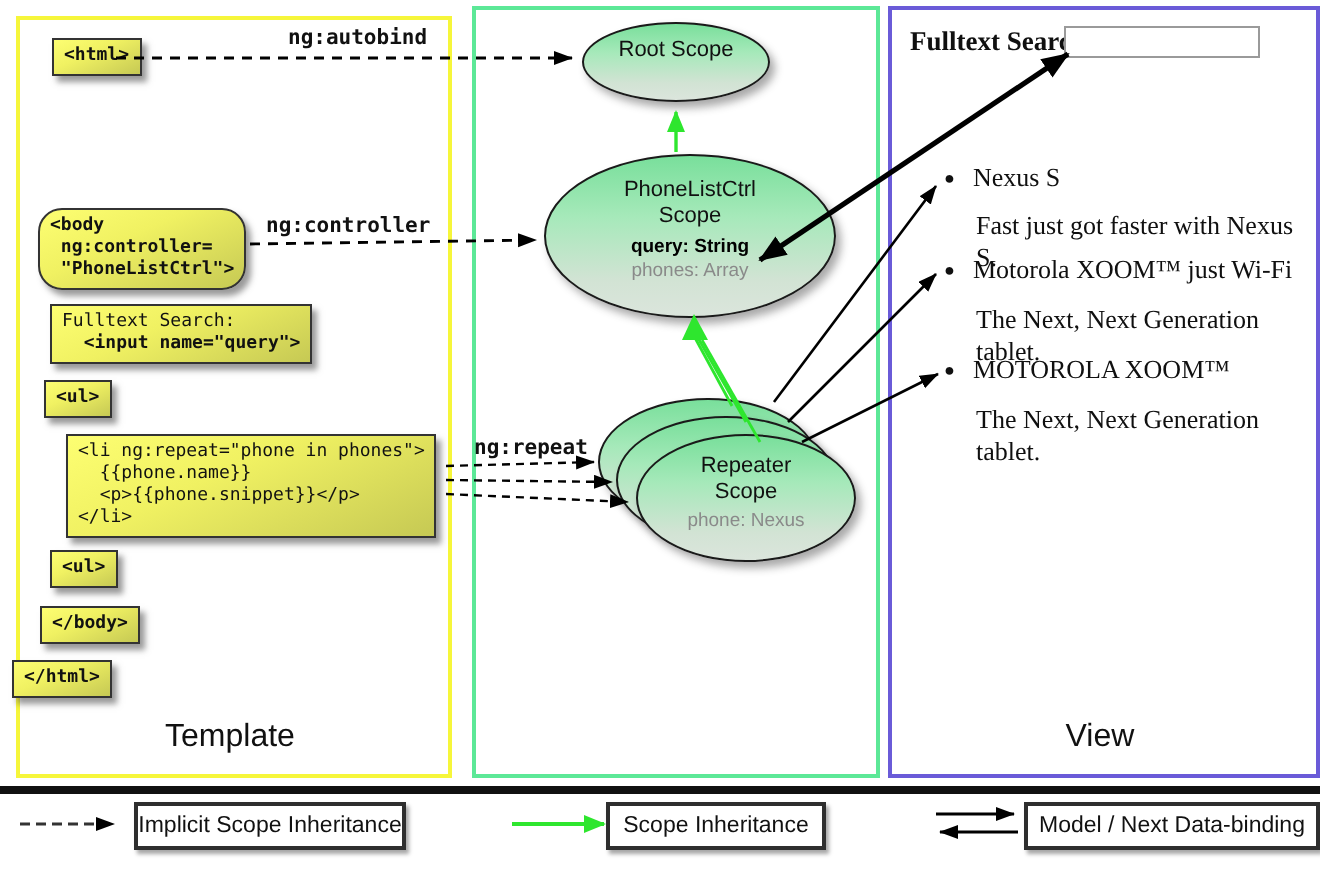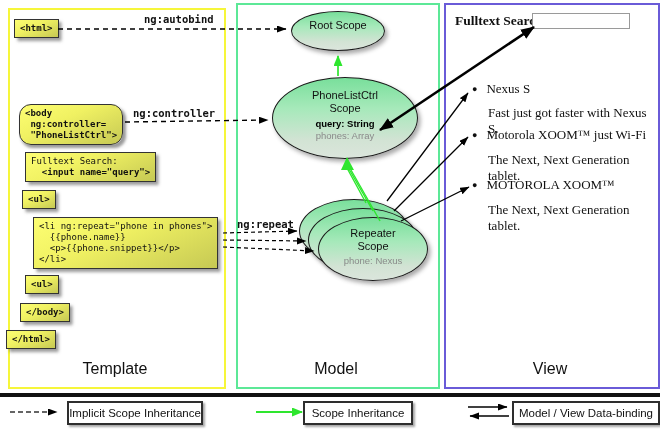--- a/index.html
+++ b/index.html
@@ -55,24 +55,23 @@
 </head>
 <body>
 
 <div id="stage">
 
   <div class="col" id="col-template"></div>
   <div class="col" id="col-model"></div>
   <div class="col" id="col-view"></div>
 
   <div class="col-title" style="left:8px;top:360px;width:214px;">Template</div>
-  <div class="col-title" style="left:236px;top:360px;width:200px;">Model</div>
   <div class="col-title" style="left:444px;top:360px;width:212px;">View</div>
 
-  <div class="cbox" style="left:14px;top:19px;">
+  <div class="cbox" style="left:26px;top:19px;">
     <div class="cline b">&lt;html&gt;</div>
   </div>
 
   <div class="cbox" style="left:19px;top:104px;border-radius:12px;">
     <div class="cline b">&lt;body</div>
     <div class="cline b"> ng:controller=</div>
     <div class="cline b"> "PhoneListCtrl"&gt;</div>
   </div>
 
   <div class="cbox" style="left:25px;top:152px;">
@@ -132,21 +131,21 @@
 
   <div class="vitem serif" style="top:127px;"><span class="bullet">●</span><span>Motorola XOOM™ just Wi-Fi</span></div>
   <div class="vdesc serif" style="top:152px;">The Next, Next Generation tablet.</div>
 
   <div class="vitem serif" style="top:177px;"><span class="bullet">●</span><span>MOTOROLA XOOM™</span></div>
   <div class="vdesc serif" style="top:202px;">The Next, Next Generation tablet.</div>
 
   <div id="separator"></div>
   <div class="lbox" style="left:67px;width:132px;">Implicit Scope Inheritance</div>
   <div class="lbox" style="left:303px;width:106px;">Scope Inheritance</div>
-  <div class="lbox" style="left:512px;width:144px;">Model / View Data-binding</div>
+  <div class="lbox" style="left:512px;width:144px;">Model / Next Data-binding</div>
 
   <svg class="overlay" width="660" height="435" viewBox="0 0 660 435">
     <defs>
       <marker id="mb" markerUnits="userSpaceOnUse" markerWidth="10" markerHeight="8" refX="9" refY="3.5" orient="auto-start-reverse">
         <path d="M0,0 L9.5,3.5 L0,7 z" fill="#000"></path>
       </marker>
       <marker id="mbL" markerUnits="userSpaceOnUse" markerWidth="15" markerHeight="12" refX="13" refY="5.5" orient="auto-start-reverse">
         <path d="M0,0 L14,5.5 L0,11 z" fill="#000"></path>
       </marker>
       <marker id="mg" markerUnits="userSpaceOnUse" markerWidth="12" markerHeight="10" refX="10" refY="4.5" orient="auto-start-reverse">

